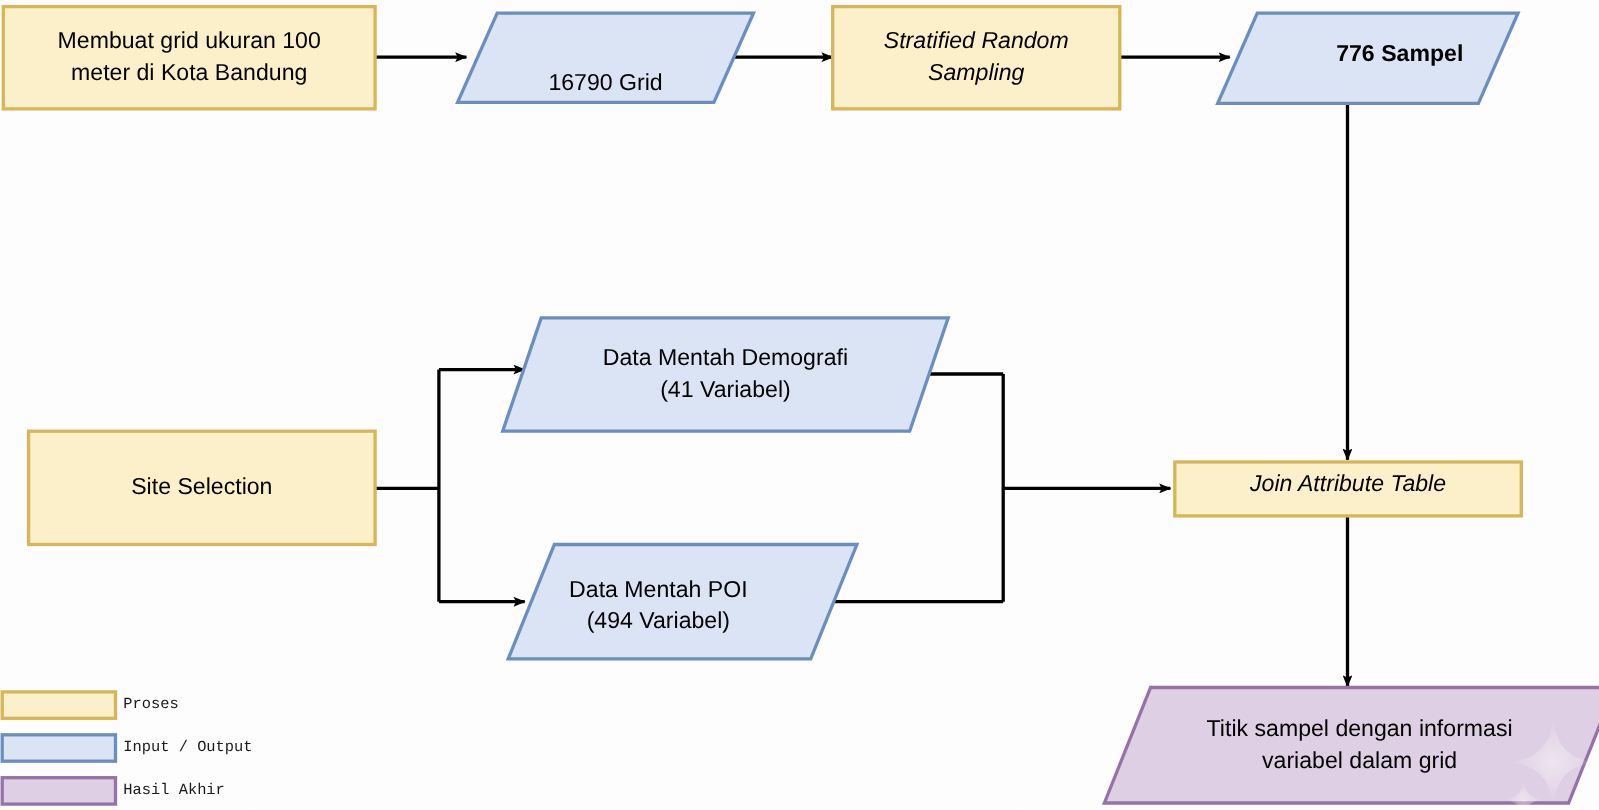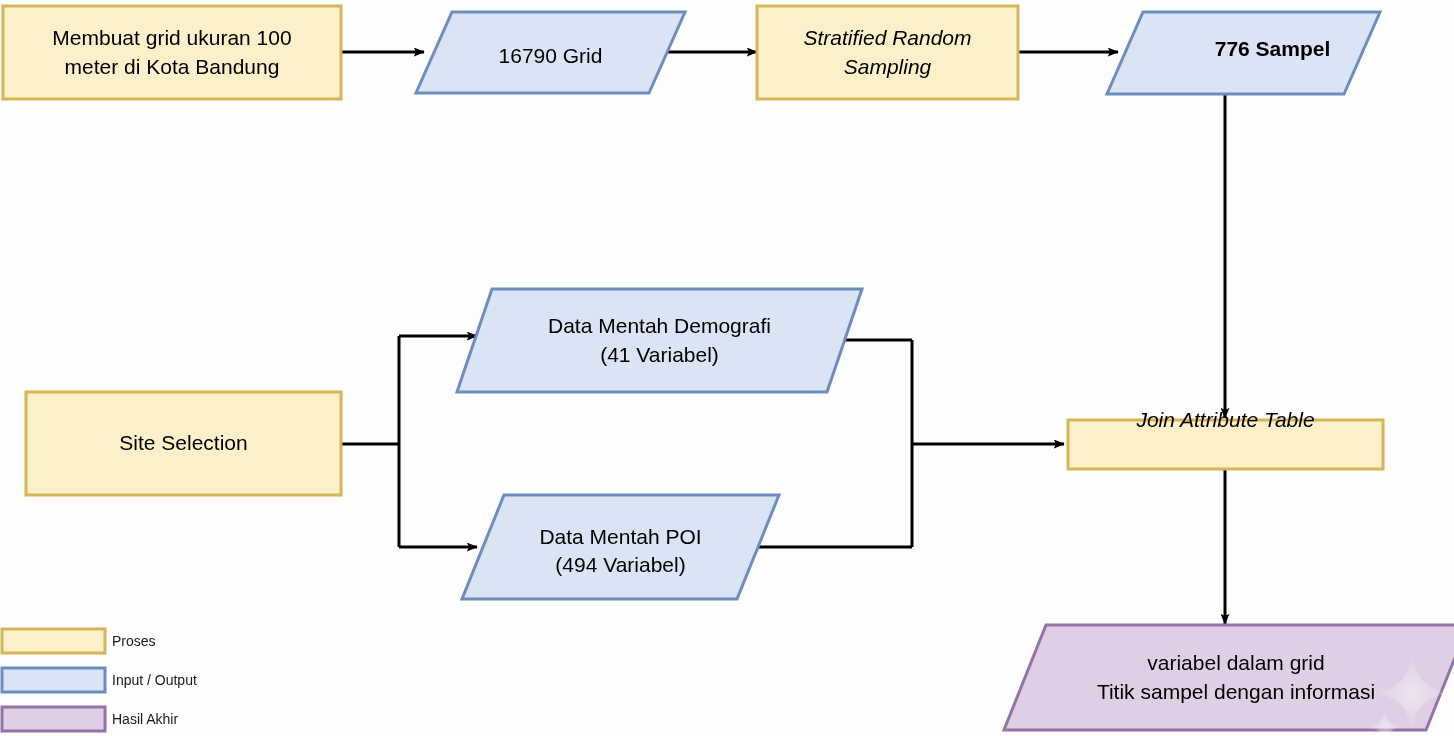--- a/index.html
+++ b/index.html
@@ -38,21 +38,21 @@
     font-family: "Liberation Sans", sans-serif;
     font-size: 21px;
     line-height: 1.35;
     pointer-events: none;
     white-space: nowrap;
   }
   .node-label.italic { font-style: italic; }
   .legend-label {
     position: absolute;
     z-index: 3;
-    font-family: Liberation Sans, sans-serif;
+    font-family: Liberation Mono, monospace;
     font-size: 14px;
     color: #1a1a1a;
     white-space: nowrap;
   }
 </style>
 </head>
 <body>
 
 <div id="canvas">
 
@@ -126,21 +126,21 @@
     <rect x="2" y="629" width="103" height="24" fill="#fbf0c9" stroke="#d6b656" stroke-width="3"></rect>
     <rect x="2" y="668" width="103" height="24" fill="#dae4f4" stroke="#6c8ebf" stroke-width="3"></rect>
     <rect x="2" y="707" width="103" height="24" fill="#dfcfe4" stroke="#9673a6" stroke-width="3"></rect>
   </svg>
 
   <div class="node-label" style="left:3px; top:6px; width:338px; height:93px;align-items:center;">
     <span>Membuat grid ukuran 100</span>
     <span>meter di Kota Bandung</span>
   </div>
 
-  <div class="node-label" style="left:416px; top:8px; width:269px; height:96px;">
+  <div class="node-label" style="left:416px; top:28px; width:269px; height:96px;">
     <span>16790 Grid</span>
   </div>
 
   <div class="node-label italic" style="left:757px; top:6px; width:261px; height:93px;">
     <span>Stratified Random</span>
     <span>Sampling</span>
   </div>
 
   <div class="node-label" style="left:1136px; top:12px; width:273px; height:74px;font-weight:bold;">
     <span>776 Sampel</span>
@@ -148,31 +148,31 @@
 
   <div class="node-label" style="left:26px; top:392px; width:315px; height:103px;text-align:center;">
     <span>Site Selection</span>
   </div>
 
   <div class="node-label" style="left:457px; top:289px; width:405px; height:103px;">
     <span>Data Mentah Demografi</span>
     <span>(41 Variabel)</span>
   </div>
 
-  <div class="node-label" style="left:462px; top:495px; width:317px; height:112px;">
+  <div class="node-label" style="left:440px; top:495px; width:317px; height:112px;">
     <span>Data Mentah POI</span>
     <span>(494 Variabel)</span>
   </div>
 
-  <div class="node-label italic" style="left:1068px; top:396px; width:315px; height:49px;">
+  <div class="node-label italic" style="left:1068px; top:416px; width:315px; height:49px;">
     <span>Join Attribute Table</span>
   </div>
 
   <div class="node-label" style="left:1004px; top:625px; width:464px; height:105px;">
+    <span>Titik sampel dengan informasi</span>
     <span>variabel dalam grid</span>
-    <span>Titik sampel dengan informasi</span>
   </div>
 
   <div class="legend-label" style="left:112px; top:633px;">Proses</div>
   <div class="legend-label" style="left:112px; top:672px;">Input / Output</div>
   <div class="legend-label" style="left:112px; top:711px;text-align:center;">Hasil Akhir</div>
 
 </div>
 
 </body></html>

